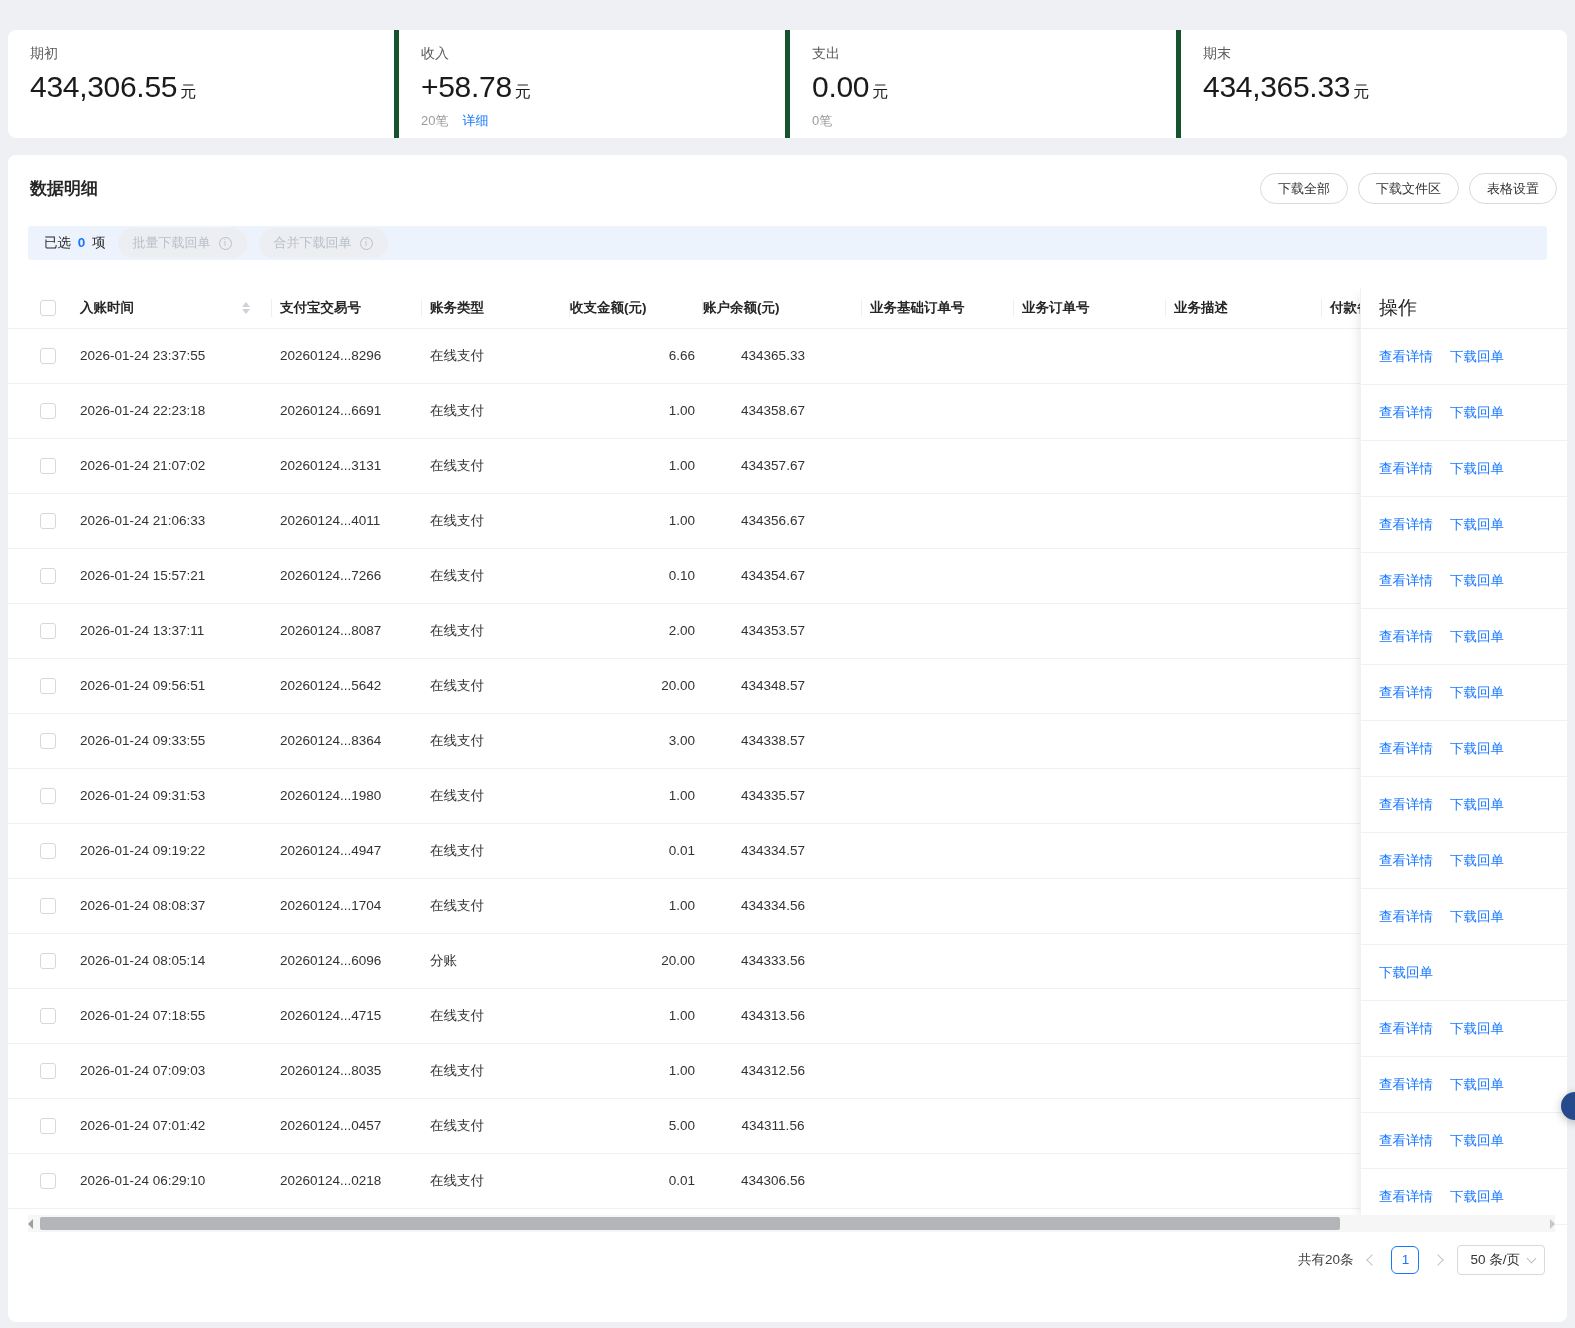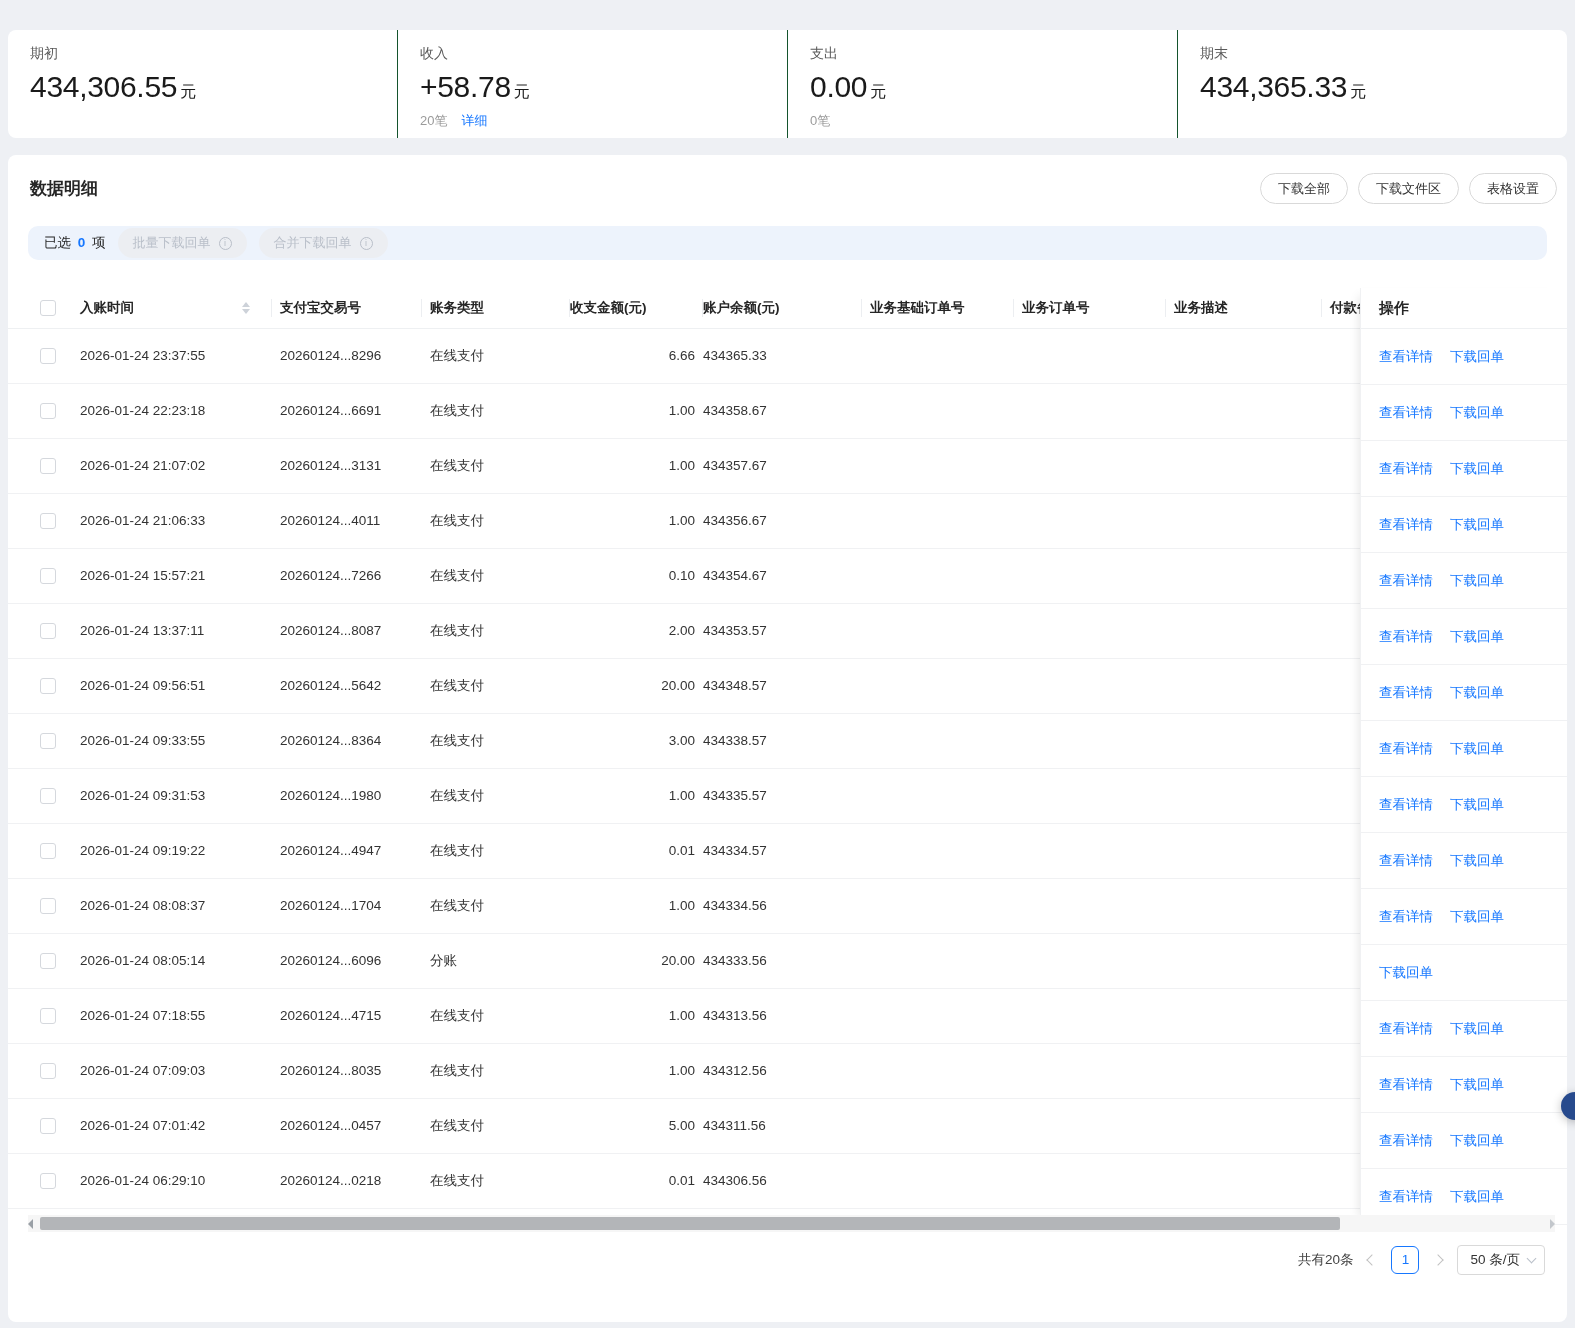--- a/index.html
+++ b/index.html
@@ -8,71 +8,71 @@
     width:1575px; height:1328px; position:relative; overflow:hidden;
     background:#eef0f4; color:#262626;
     font-family:"Liberation Sans","DejaVu Sans",sans-serif;
   }
   a { text-decoration:none; }
 
   
   .summary-card { position:absolute; left:8px; top:30px; width:1559px; height:108px;
     background:#fff; border-radius:8px; display:flex; }
   .sum-col { flex:1; padding:15px 0 0 22px; }
-  .sum-col + .sum-col { border-left:1px solid #14532d; }
+  .sum-col + .sum-col { border-left:5px solid #14532d; }
   .sum-label { font-size:14px; color:#595959; }
   .sum-value { margin-top:7px; font-size:30px; font-weight:500; color:#1a1a1a; letter-spacing:-.3px; }
   .sum-unit  { font-size:16px; font-weight:400; margin-left:3px; }
   .sum-sub { margin-top:8px; font-size:13px; color:#9b9b9b; }
   .sum-link { color:#1677ff; margin-left:14px; cursor:pointer; }
 
   
   .main-card { position:absolute; left:8px; top:155px; width:1559px; height:1167px;
     background:#fff; border-radius:8px; overflow:hidden; }
   .panel-head { display:flex; justify-content:space-between; align-items:center; padding:18px 10px 0 22px; }
   .panel-title { font-size:17px; font-weight:600; margin:0; color:#262626; }
   .head-btns { display:flex; gap:10px; }
   .pill-btn { height:31px; padding:0 17px; border:1px solid #d9d9d9; border-radius:16px;
     background:#fff; font-size:13px; color:#333; display:inline-flex; align-items:center;
     cursor:pointer; font-family:inherit; }
 
-  .selection-bar { margin:22px 20px 0; height:34px; background:#edf3fc; border-radius:10px;
+  .selection-bar { margin:22px 20px 0; height:34px; background:#edf3fc; border-radius:3px;
     display:flex; align-items:center; padding:0 10px; gap:12px; }
   .sel-text { font-size:13.5px; color:#262626; padding-left:6px; }
   .sel-count { color:#1677ff; font-weight:700; padding:0 3px; }
   .pill-disabled { height:30px; padding:0 15px; border:none; border-radius:16px;
     background:#eceef2; color:#b9bfc9; font-size:13px; display:inline-flex; align-items:center;
     gap:8px; cursor:not-allowed; font-family:inherit; }
   .info-i { width:13px; height:13px; border:1px solid #b9bfc9; border-radius:50%;
     display:inline-flex; align-items:center; justify-content:center; font-size:9px; line-height:1; }
 
   
   .table-zone { position:relative; margin-top:28px; }
   .scroll-viewport { width:1559px; overflow:hidden; }
   table.grid { border-collapse:collapse; table-layout:fixed; width:1600px; }
   .grid th { height:40px; font-size:13.5px; font-weight:700; color:#262626; text-align:left;
     padding:0 0 0 8px; border-bottom:1px solid #eef0f2; position:relative; white-space:nowrap; overflow:hidden; }
   .grid th.sep::after { content:""; position:absolute; right:0; top:11px; height:18px; width:1px; background:#eceef1; }
   .grid td { height:55px; font-size:13.5px; color:#333; padding:0 0 0 8px;
     border-bottom:1px solid #f0f1f3; white-space:nowrap; overflow:hidden; }
   .c-check { padding-left:32px !important; }
   .grid th:nth-child(5), .grid td:nth-child(5) { text-align:right; padding:0 8px 0 0; }
-  .grid th:nth-child(6), .grid td:nth-child(6) { text-align:left; padding:0 19px 0 0; }
+  .grid th:nth-child(6), .grid td:nth-child(6) { text-align:center; padding:0 19px 0 0; }
   .checkbox { display:inline-block; width:16px; height:16px; border:1px solid #d5d8dd;
     border-radius:3px; background:#fff; vertical-align:middle; cursor:pointer; }
   .th-flex { display:flex; align-items:center; }
   .sorter { margin-left:auto; margin-right:22px; display:flex; flex-direction:column; gap:2px; cursor:pointer; }
   .caret-up { width:0; height:0; border-left:4px solid transparent; border-right:4px solid transparent;
     border-bottom:5px solid #cdd2d9; }
   .caret-down { width:0; height:0; border-left:4px solid transparent; border-right:4px solid transparent;
     border-top:5px solid #cdd2d9; }
 
   .fixed-col { position:absolute; top:0; right:0; width:207px; background:#fff;
     border-left:1px solid #f0f1f3; box-shadow:-9px 0 10px -8px rgba(0,0,0,.10); }
-  .fx-head { height:41px; line-height:40px; font-size:15px; font-weight:700; padding-left:18px;
+  .fx-head { height:41px; line-height:40px; font-size:19px; font-weight:400; padding-left:18px;
     border-bottom:1px solid #eef0f2; }
   .fx-row { height:56px; display:flex; align-items:center; gap:17px; padding-left:18px;
     border-bottom:1px solid #f0f1f3; font-size:13.5px; }
   .fx-row a { color:#1677ff; cursor:pointer; }
 
   
   .h-scrollbar { margin:6px 12px 0 20px; height:17px; position:relative; background:#f6f6f6; }
   .sb-thumb { position:absolute; left:12px; top:2px; width:1300px; height:13px;
     background:#b3b5b8; border-radius:2px; cursor:pointer; }
   .sb-arrow { position:absolute; top:4px; width:0; height:0; cursor:pointer; }

